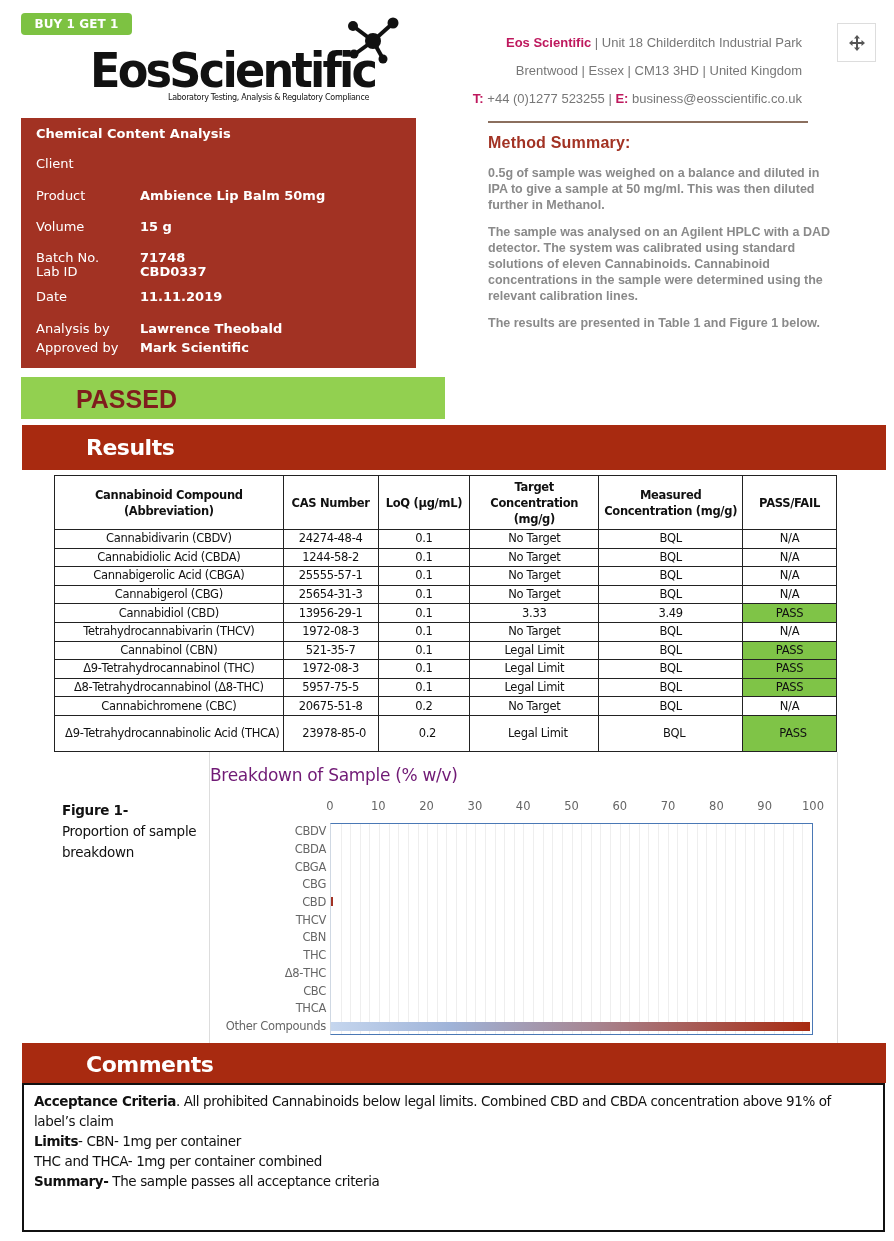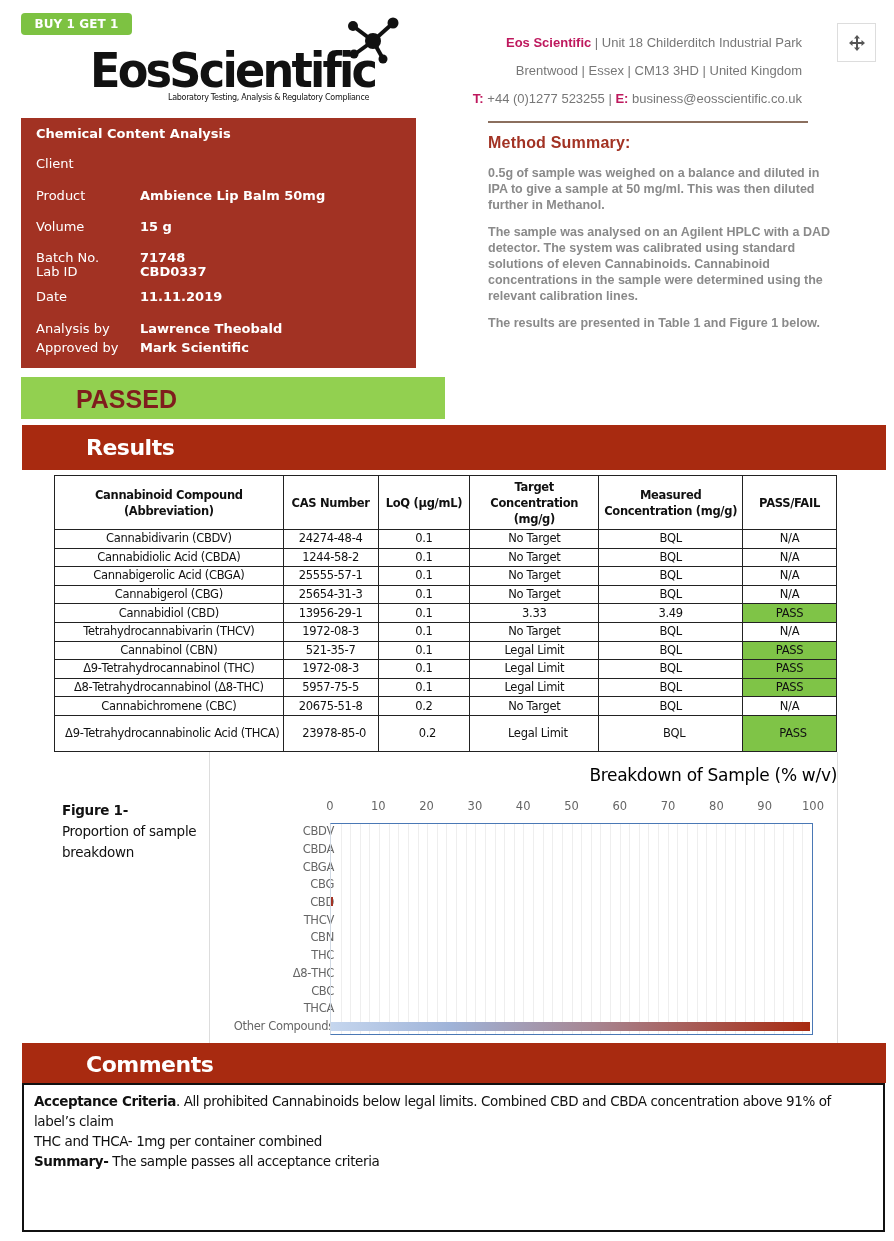--- a/index.html
+++ b/index.html
@@ -66,26 +66,26 @@
   table.results th, table.results td { border: 1.5px solid #222; text-align: center; padding: 0 3px; }
   table.results th { font-weight: bold; height: 54px; line-height: 16px; font-size: 11.5px; }
   table.results td { height: 18.6px; line-height: 17px; }
   table.results tr.tall td { height: 36px; line-height: 16px; padding-left: 10px; }
   table.results td.pass { background: #7fc447; }
 
   .captions { position: absolute; left: 62px; top: 768px; width: 140px; font: 13.5px "DejaVu Sans", sans-serif; color: #111; line-height: 19.5px; letter-spacing: -0.3px; }
   .captions .fig { margin-top: 32px; line-height: 21px; }
 
   .chart-frame { position: absolute; left: 209px; top: 752px; width: 629px; height: 292px; border-left: 1px solid #ddd; border-right: 1px solid #ddd; }
-  .chart-title { position: absolute; left: 0; width: 100%; top: 13px; text-align: right; color: #000000; font: 17px "DejaVu Sans", sans-serif; letter-spacing: -0.3px; }
+  .chart-title { position: absolute; left: 0; width: 100%; top: 13px; text-align: left; color: #701a75; font: 17px "DejaVu Sans", sans-serif; letter-spacing: -0.3px; }
   .x-ticks { position: absolute; left: 120px; top: 47px; width: 483px; height: 16px; }
   .x-tick { position: absolute; transform: translateX(-50%); font: 11.5px "DejaVu Sans", sans-serif; color: #666; }
   .plot { position: absolute; left: 120px; top: 71px; width: 483px; height: 212px; border: 1.5px solid #4a78b5; border-left: 1px solid #cfd8e3; }
   .grid-line { position: absolute; top: 0; bottom: 0; width: 1px; background: #eeeeee; }
-  .y-labels { position: absolute; left: 16px; top: 71px; width: 108px; height: 212px; }
+  .y-labels { position: absolute; left: 8px; top: 71px; width: 108px; height: 212px; }
   .y-label { position: absolute; right: 0; font: 11.5px "DejaVu Sans", sans-serif; color: #666; white-space: nowrap; letter-spacing: -0.3px; }
   .bar { position: absolute; left: 0; height: 9px; }
 
   .comments-box {
     position: absolute; left: 22px; top: 1083px; width: 863px; height: 149px;
     border: 2px solid #111; padding: 6px 10px; font: 13.5px "DejaVu Sans", sans-serif; color: #111;
     line-height: 20px; letter-spacing: -0.4px;
   }
   .comments-box b { font-weight: bold; }
 </style>
@@ -343,15 +343,16 @@
     <div class="grid-line" style="left:96%"></div>
     <div class="grid-line" style="left:98%"></div>
     <div class="bar" style="top:73px; width:1.5px; background:#a23223;"></div>
     <div class="bar" style="top:198px; width:99.6%; background:linear-gradient(to right,#c5d6ee 0%,#9fb3d8 25%,#a78591 55%,#a82a10 100%);"></div>
   </div>
 </div>
 
 <div class="section-bar" style="top:1043px; height:40px; line-height:44px;">Comments</div>
 <div class="comments-box">
   <div><b>Acceptance Criteria</b><span>. All prohibited Cannabinoids below legal limits. Combined CBD and CBDA concentration above 91% of label’s claim</span></div>
+  <div><b>Limits</b><span>- CBN- 1mg per container</span></div>
   <div>THC and THCA- 1mg per container combined</div>
   <div><b>Summary-</b><span> The sample passes all acceptance criteria</span></div>
 </div>
 
 </body></html>

